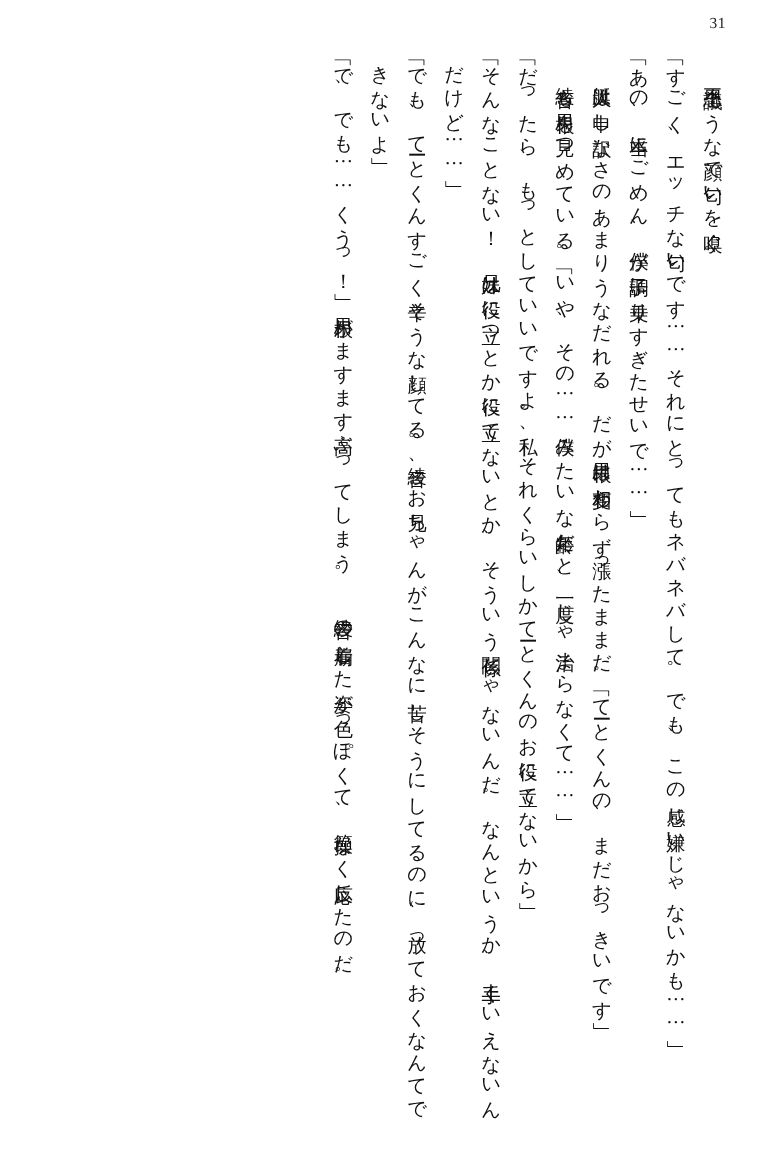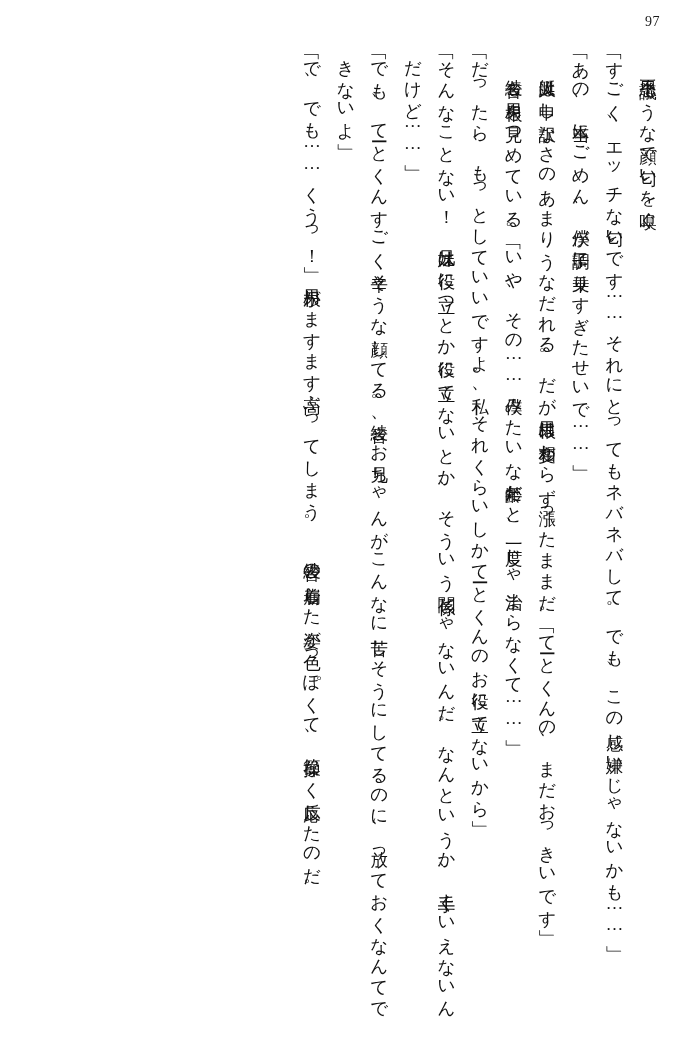--- a/index.html
+++ b/index.html
@@ -62,21 +62,21 @@
   }
   .para.indent {
     text-indent: 1em;
   }
 </style>
 </head>
 <body>
 
 <div class="page">
 
-  <div class="page-number">97</div>
+  <div class="page-number">31</div>
 
   <div class="text-body">
     <p class="para indent">不思議そうな顔で匂いを嗅ぐ。</p>
     <p class="para">「すごく、エッチな匂いです……それにとってもネバネバして。でも、この感じ嫌いじゃないかも……」</p>
     <p class="para">「あの、本当にごめん、僕が調子に乗りすぎたせいで……」</p>
     <p class="para indent">艇人は申し訳なさのあまりうなだれる。だが男根は相変わらず漲ったままだ。</p>
     <p class="para">「てーとくんの、まだおっきいです」</p>
     <p class="para indent">綾音も男根を見つめている。</p>
     <p class="para">「いや、その……僕みたいな年齢だと、一度じゃ治まらなくて……」</p>
     <p class="para">「だったら、もっとしていいですよ。私、それくらいしかてーとくんのお役に立てないから」</p>

